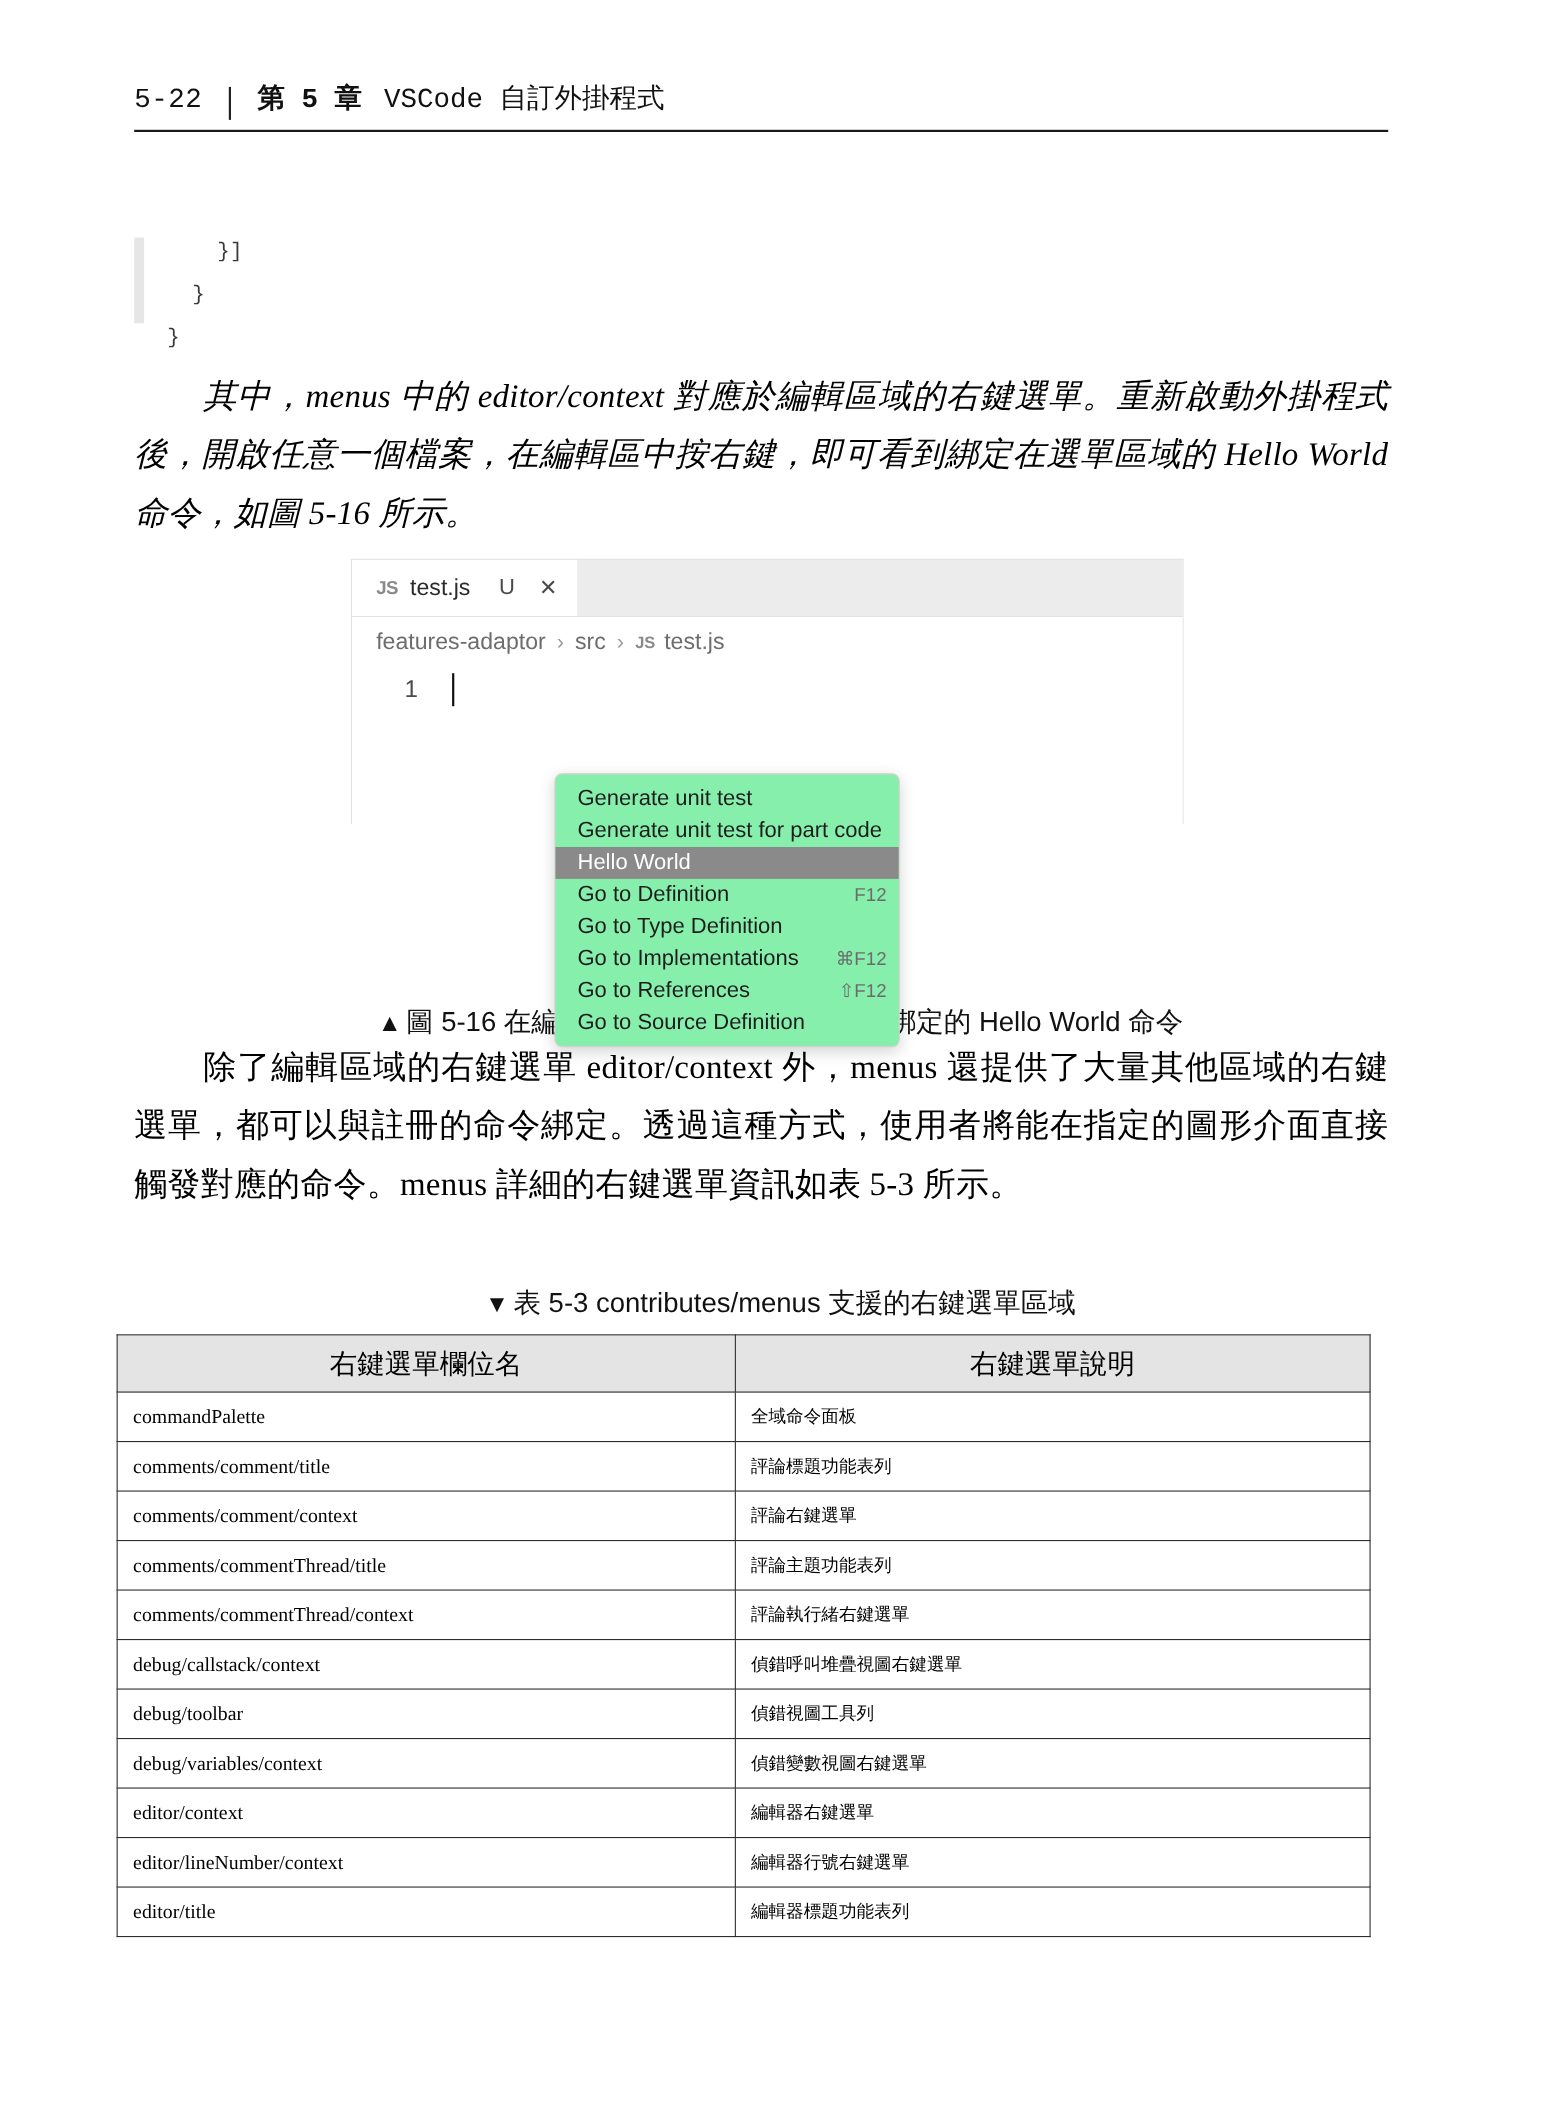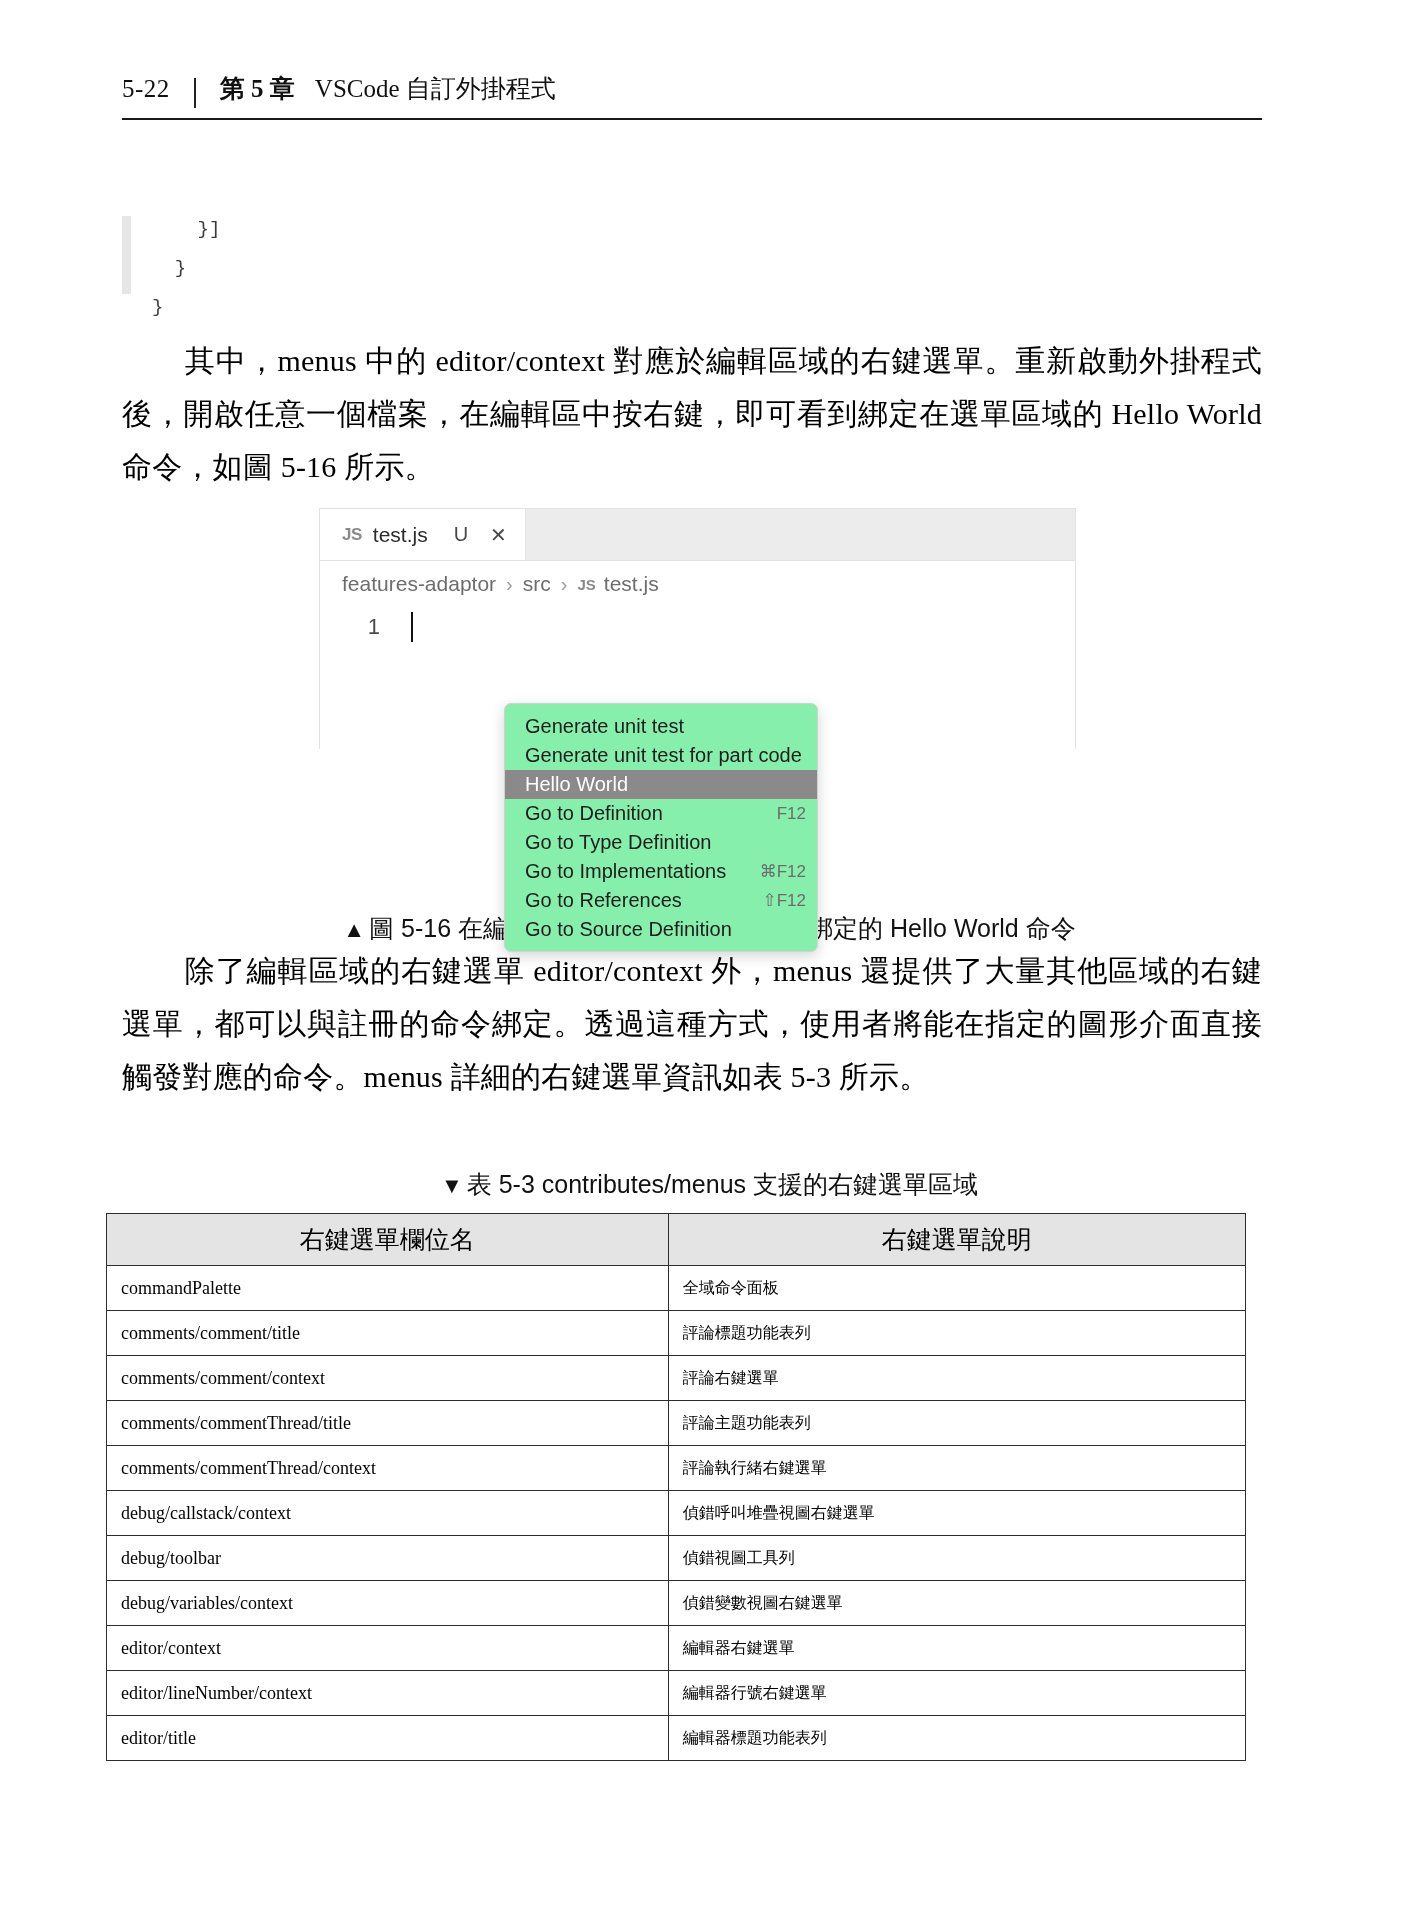--- a/index.html
+++ b/index.html
@@ -21,22 +21,22 @@
     width: 1419px; height: 1920px;
     padding: 0;
   }
 
   
   .runhead {
     position: absolute;
     left: 122px; top: 72px;
     width: 1175px;
     display: flex;
-    align-items: center;
-    font-family: Liberation Serif, serif;
+    align-items: flex-end;
+    font-family: Liberation Mono, monospace;
   }
   .runhead .folio {
     font-size: 25px;
     letter-spacing: 0.5px;
     color: #111;
   }
   .runhead .vrule {
     display: inline-block;
     width: 2px;
     height: 30px;
@@ -287,21 +287,21 @@
   </div>
   <div class="headrule"></div>
 
   <div class="codeblock">
     <div class="bar"></div>
     <div class="code-line">    }]</div>
     <div class="code-line">  }</div>
     <div class="code-line">}</div>
   </div>
 
-  <div class="para" style="top:334px;">
+  <div class="para" style="top:334px;font-style:italic;">
     <span class="ind"></span><span>其中，menus 中的 editor/context 對應於編輯區域的右鍵選單。重新啟動外掛程式後，開啟任意一個檔案，在編輯區中按右鍵，即可看到綁定在選單區域的 Hello World 命令，如圖 5-16 所示。</span>
   </div>
 
   <div class="vsfig">
 
     <div class="vs-tabbar">
       <div class="vs-tab">
         <span class="js-badge">JS</span>
         <span class="fname">test.js</span>
         <span class="uflag">U</span>

